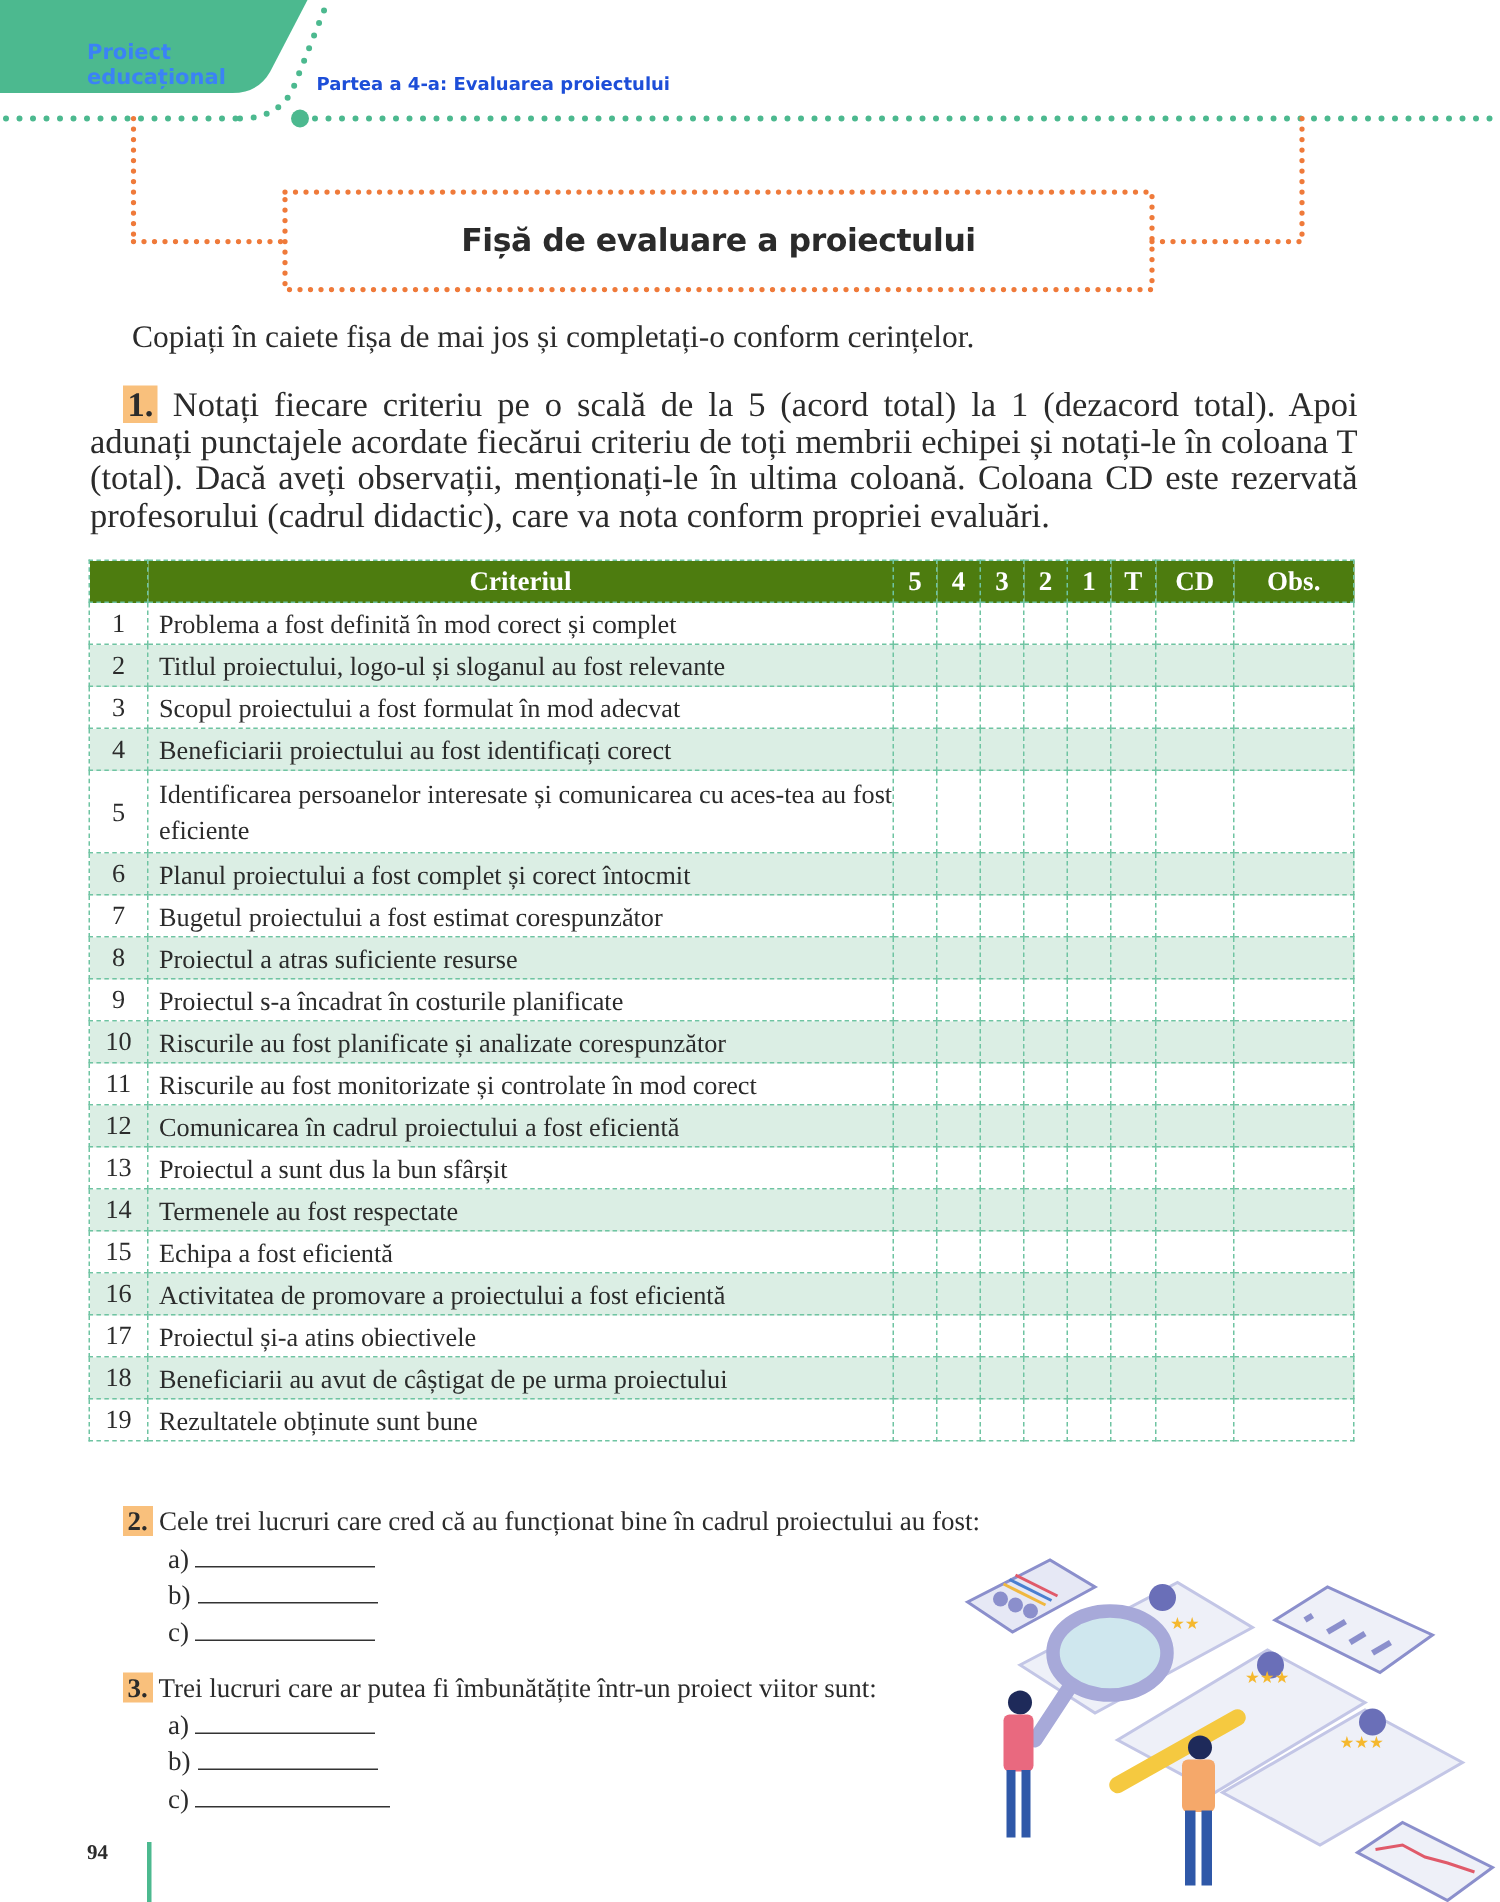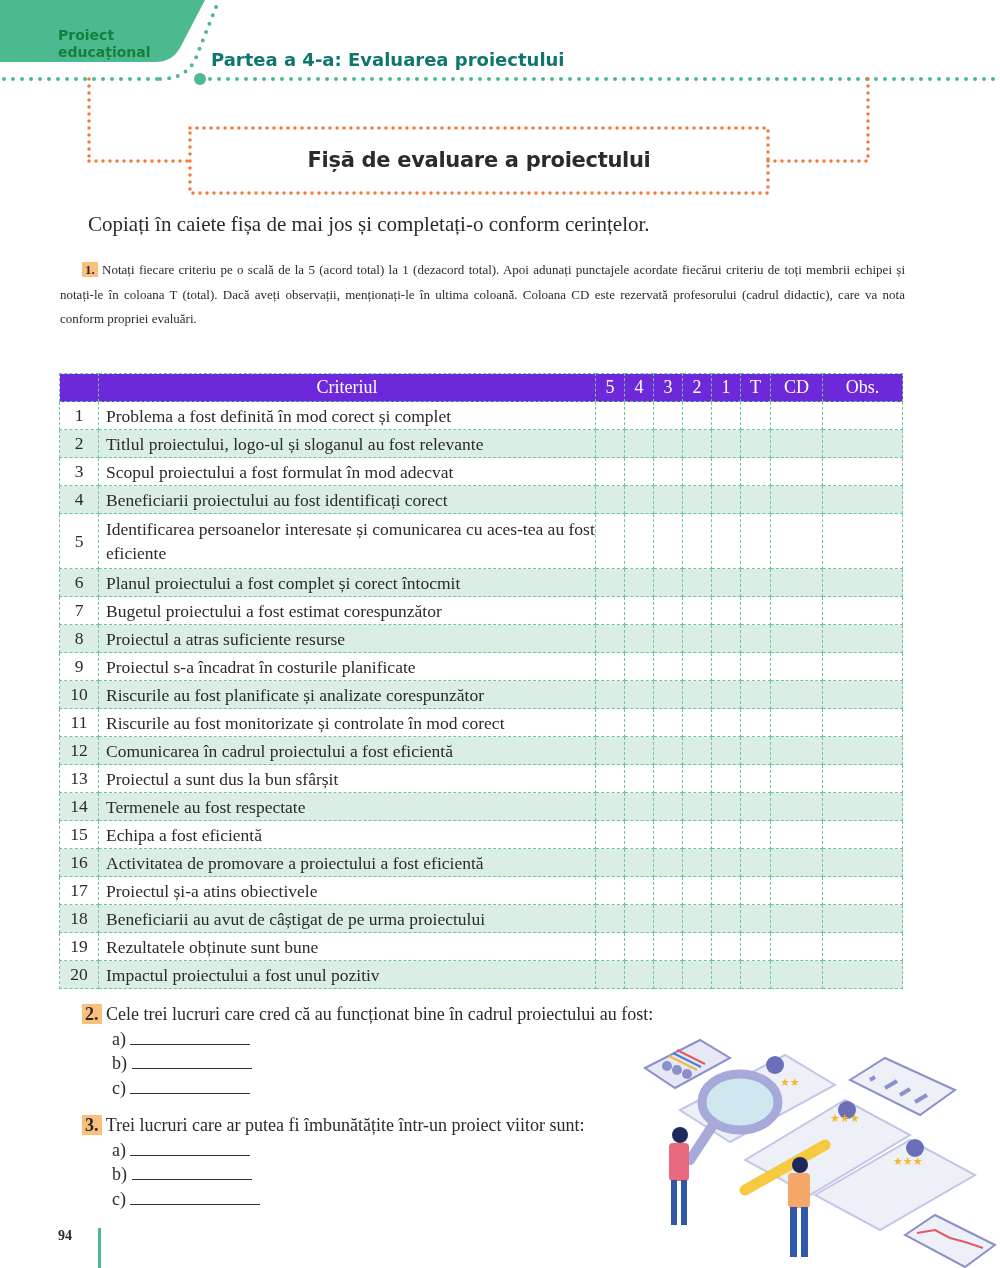--- a/index.html
+++ b/index.html
@@ -1,35 +1,35 @@
 <!DOCTYPE html>
 <html><head>
 <meta charset="utf-8">
 <style>
   html, body { margin:0; padding:0; background:#ffffff; }
   body { width:1000px; height:1268px; position:relative; overflow:hidden; font-family:"Liberation Serif", serif; color:#2b2b2b; }
 
   .tab-badge { position:absolute; left:0; top:0; width:215px; height:64px; }
   .tab-badge svg { position:absolute; left:0; top:0; }
-  .tab-text { position:absolute; left:58px; top:27px; color:#15803d; font-family:"DejaVu Sans", sans-serif; font-weight:bold; font-size:14px; line-height:17px; }
-  .section-title { position:absolute; left:211px; top:49px; font-family:"DejaVu Sans", sans-serif; font-weight:bold; font-size:18px; color:#0f766e; }
+  .tab-text { position:absolute; left:58px; top:27px; color:#3b82f6; font-family:"DejaVu Sans", sans-serif; font-weight:bold; font-size:14px; line-height:17px; }
+  .section-title { position:absolute; left:211px; top:49px; font-family:"DejaVu Sans", sans-serif; font-weight:bold; font-size:12px; color:#1d4ed8; }
 
   .deco { position:absolute; left:0; top:0; }
 
   .form-title { position:absolute; left:190px; top:127px; width:578px; height:66px; display:flex; align-items:center; justify-content:center; font-family:"DejaVu Sans", sans-serif; font-weight:bold; font-size:21px; color:#2b2b2b; letter-spacing:-0.3px; }
 
   .intro { position:absolute; left:88px; top:212px; font-size:21px; }
 
-  .task1 { position:absolute; left:60px; top:258px; width:845px; font-size:13px; line-height:24.5px; text-align:justify; }
+  .task1 { position:absolute; left:60px; top:258px; width:845px; font-size:23px; line-height:24.5px; text-align:justify; }
   .task1 .indent { display:inline-block; width:22px; }
   .num-badge { background:#f9c07c; font-weight:bold; padding:0 3px; color:#2b2b2b; }
 
   table.eval { position:absolute; left:59px; top:373px; width:843px; border-collapse:collapse; font-size:17.5px; table-layout:fixed; }
   table.eval th, table.eval td { border:1px dashed #6fc4a2; padding:0; }
-  table.eval th { background:#6d28d9; color:#fff; font-weight:normal; height:27px; font-size:18px; }
+  table.eval th { background:#4d7c0f; color:#fff; font-weight:bold; height:27px; font-size:18px; }
   table.eval td { height:27px; }
   table.eval tr.alt td { background:#dbeee4; }
   table.eval td.n { text-align:center; }
   table.eval td.c { padding-left:7px; line-height:24px;margin-top:20px; }
   table.eval tr.tall td { height:54px; }
 
   .task { position:absolute; font-size:18px; line-height:24.5px; }
   .task .line { padding-left:30px; }
   .task .blank { display:inline-block; width:120px; border-bottom:1px solid #333; height:16px; vertical-align:baseline; }
 
@@ -322,32 +322,20 @@
         <td class="c">Rezultatele obținute sunt bune</td>
         <td></td>
         <td></td>
         <td></td>
         <td></td>
         <td></td>
         <td></td>
         <td></td>
         <td></td>
       </tr>
-      <tr class="alt">
-        <td class="n">20</td>
-        <td class="c">Impactul proiectului a fost unul pozitiv</td>
-        <td></td>
-        <td></td>
-        <td></td>
-        <td></td>
-        <td></td>
-        <td></td>
-        <td></td>
-        <td></td>
-      </tr>
     </tbody>
 </table>
 
 <div class="task" style="left:82px; top:1002px;">
   <div><span class="num-badge">2.</span> <span>Cele trei lucruri care cred că au funcționat bine în cadrul proiectului au fost:</span></div>
   <div class="line"><span>a)</span> <span class="blank"></span></div>
   <div class="line"><span>b)</span> <span class="blank"></span></div>
   <div class="line"><span>c)</span> <span class="blank"></span></div>
 </div>
 

